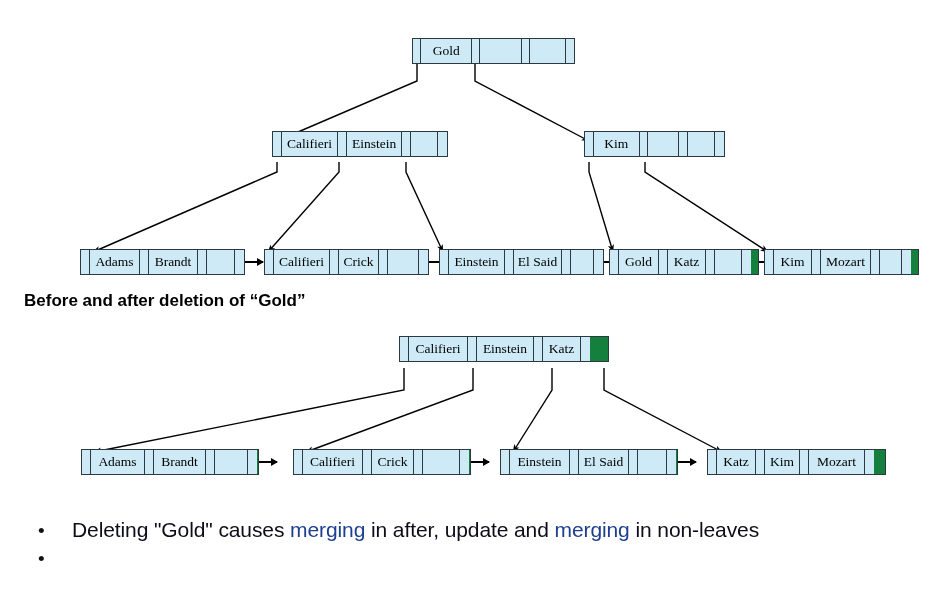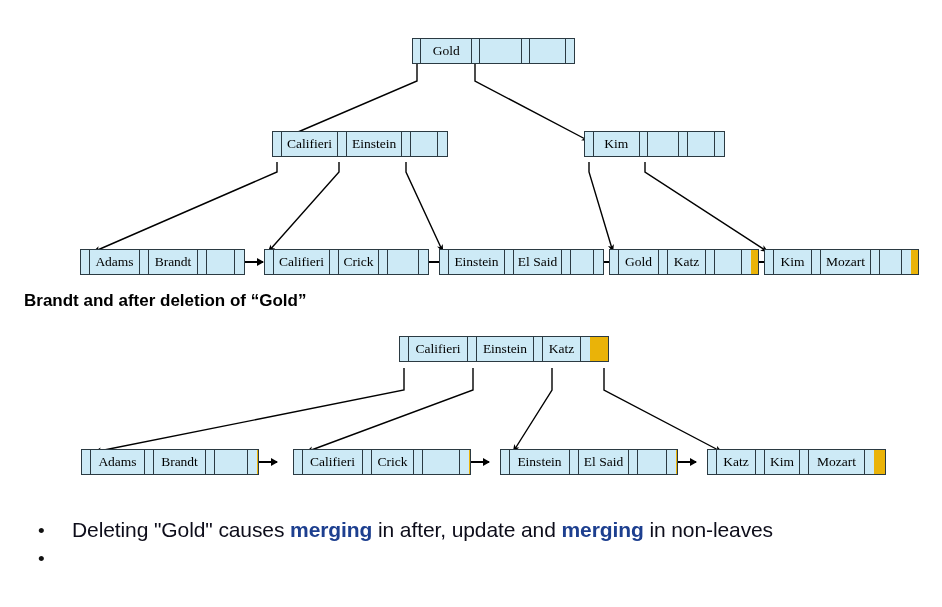--- a/index.html
+++ b/index.html
@@ -24,21 +24,21 @@
     position: absolute;
     left: 0; top: 0;
     width: 942px; height: 607px;
     pointer-events: none;
   }
   
   .node {
     position: absolute;
     display: flex;
     align-items: stretch;
-    background: #eab308;
+    background: #15803d;
     border: 1.5px solid #2b3a42;
     box-sizing: border-box;
     height: 26px;
   }
   .cell {
     box-sizing: border-box;
     border-right: 1.5px solid #2b3a42;
     display: flex;
     align-items: center;
     justify-content: center;
@@ -100,21 +100,21 @@
     box-sizing: border-box;
   }
   .bullet-text {
     font-family: "Liberation Sans", sans-serif;
     font-size: 21px;
     color: #0d0d1a;
     white-space: nowrap;
     letter-spacing: -0.1px;
   }
   .kw {
-    font-weight: bold;
+    font-weight: normal;
     color: #1d3f8f;
     text-align: center;
   }
 </style>
 </head>
 <body>
 
 <div id="stage">
 
   <svg id="edges" viewBox="0 0 942 607" width="942" height="607">
@@ -225,21 +225,21 @@
   <div class="node" style="left:764px; top:249px; width:155px;">
     <div class="cell ptr"></div>
     <div class="cell key" style="width:38px;">Kim</div>
     <div class="cell ptr"></div>
     <div class="cell key" style="width:50px;">Mozart</div>
     <div class="cell ptr"></div>
     <div class="cell empty" style="width:22px;"></div>
     <div class="cell ptr last"></div>
   </div>
 
-  <div class="caption" style="left:24px; top:291px;">Brandt and after deletion of “Gold”</div>
+  <div class="caption" style="left:24px; top:291px;">Before and after deletion of “Gold”</div>
 
   <div class="node" style="left:399px; top:336px; width:210px;">
     <div class="cell ptr"></div>
     <div class="cell key" style="width:59px;">Califieri</div>
     <div class="cell ptr"></div>
     <div class="cell key" style="width:57px;">Einstein</div>
     <div class="cell ptr"></div>
     <div class="cell key" style="width:38px;">Katz</div>
     <div class="cell ptr last"></div>
   </div>

